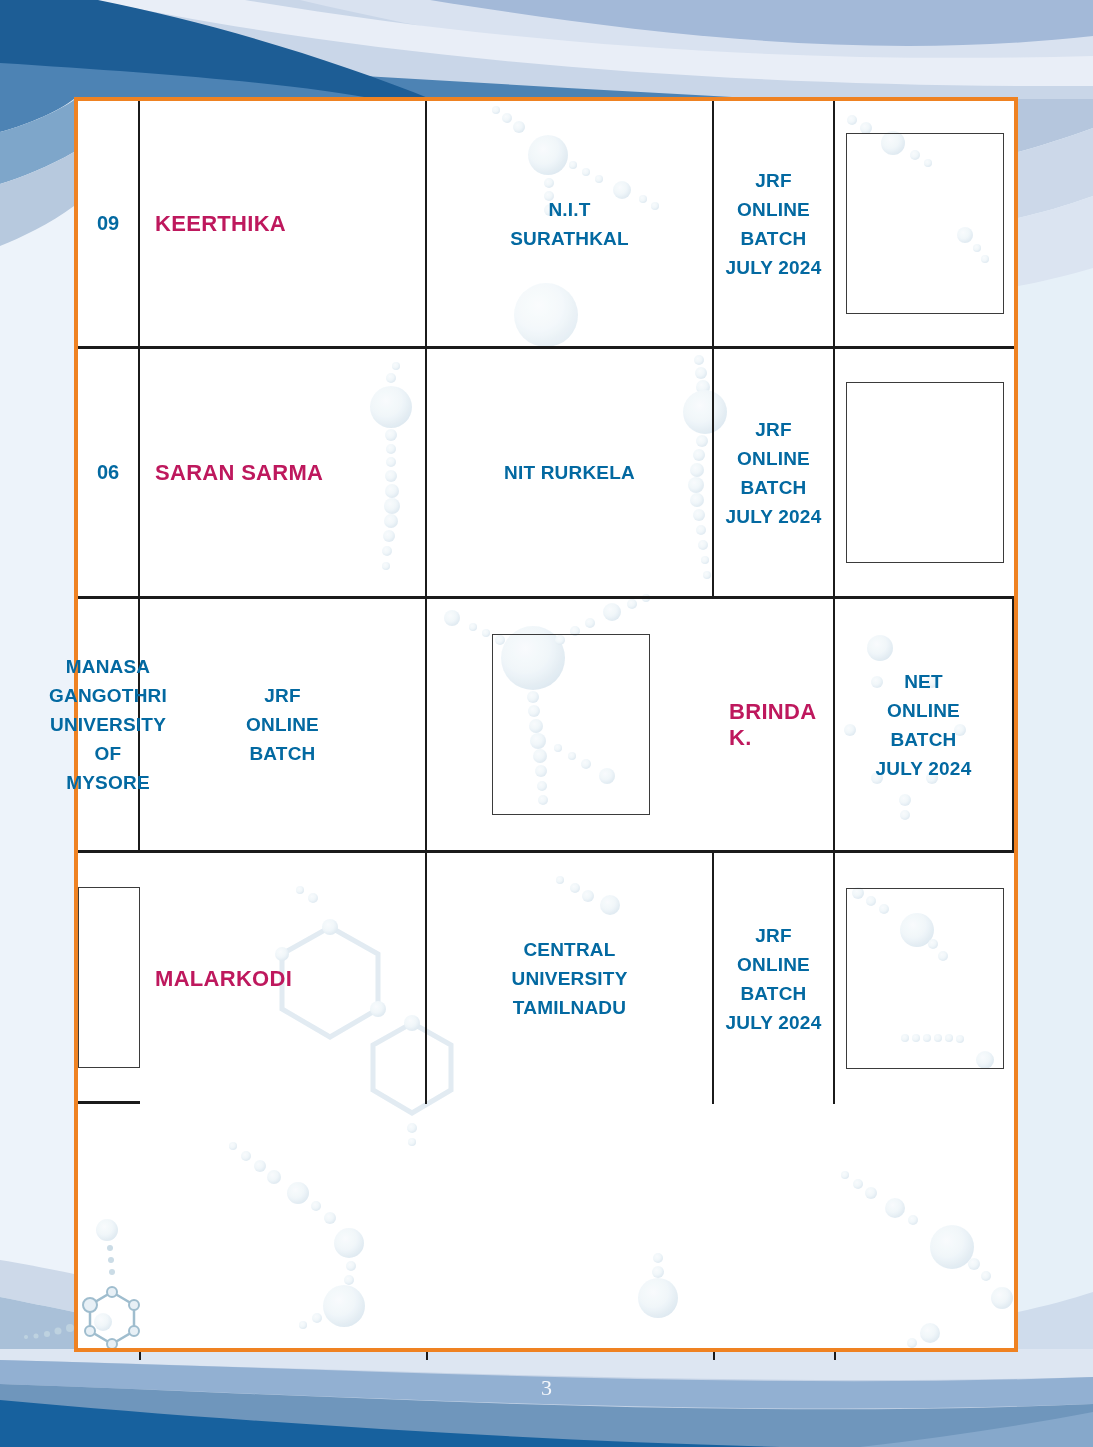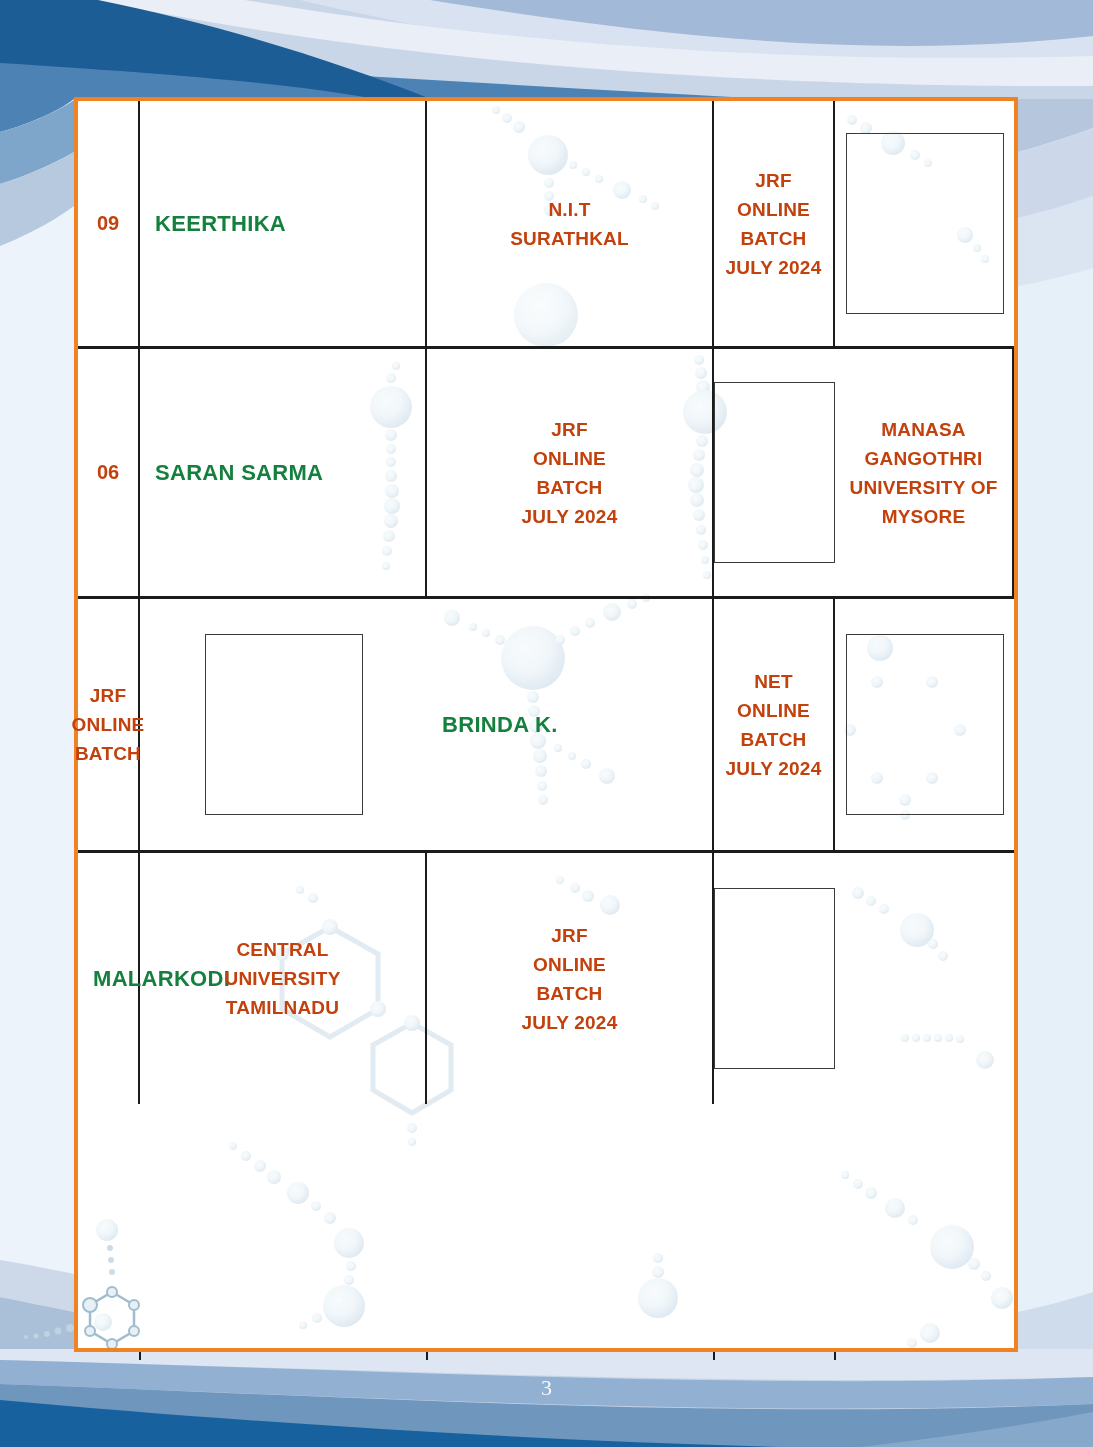--- a/index.html
+++ b/index.html
@@ -22,27 +22,27 @@
     display:grid;
     grid-template-columns:62px 287px 287px 121px 179px;
     grid-template-rows:248px 250px 254px 251px 244px;
     z-index:3;
   }
   .cell{
     box-sizing:border-box;
     border-right:2px solid #1b1b1b;
     border-bottom:3px solid #1b1b1b;
     display:flex;align-items:center;justify-content:center;
-    color:#c2410c;
+    color:#0369a1;
   }
   .cell.col5{border-right:none;}
   .cell.lastrow{border-bottom:none;}
   .c-no{font-weight:bold;font-size:20px;}
   .c-name{justify-content:flex-start;padding-left:15px;
-    font-weight:bold;font-size:22px;color:#15803d;letter-spacing:.3px;}
+    font-weight:bold;font-size:22px;color:#be185d;letter-spacing:.3px;}
   .c-inst,.c-batch{
     font-weight:bold;font-size:19px;line-height:29px;
     text-align:center;white-space:pre-line;letter-spacing:.2px;}
   .photo-box{
     width:158px;height:181px;
     box-sizing:border-box;
     border:1px solid #3b3b3b;
     background:transparent;
   }
   .page-num{
@@ -291,20 +291,21 @@
     <div class="cell c-batch">JRF
 ONLINE
 BATCH
 JULY 2024</div>
     <div class="cell col5">
       <div class="photo-box"></div>
     </div>
 
     <div class="cell c-no">06</div>
     <div class="cell c-name">SARAN SARMA</div>
+    <div class="cell c-inst">NIT RURKELA</div>
     <div class="cell c-batch">JRF
 ONLINE
 BATCH
 JULY 2024</div>
     <div class="cell col5">
       <div class="photo-box"></div>
     </div>
 
     <div class="cell c-inst">MANASA GANGOTHRI
 UNIVERSITY OF

